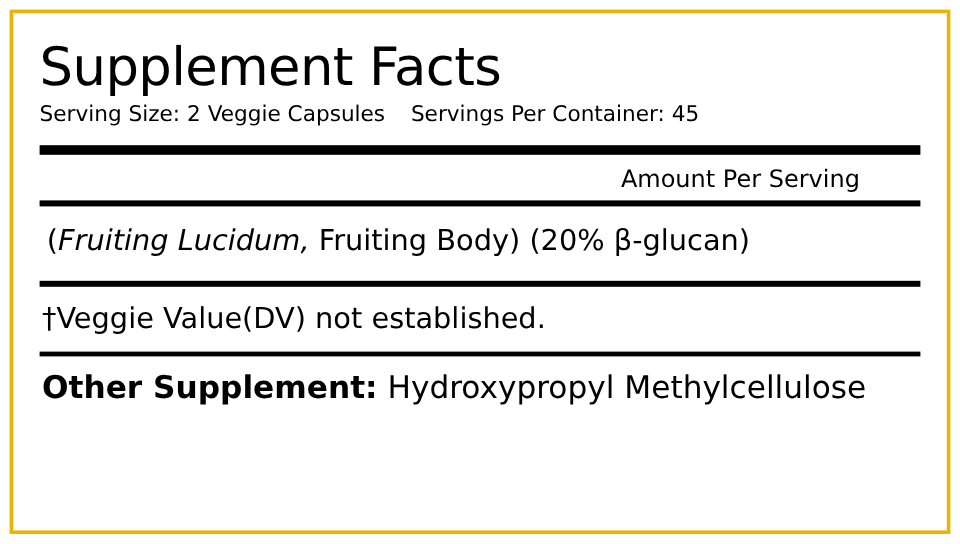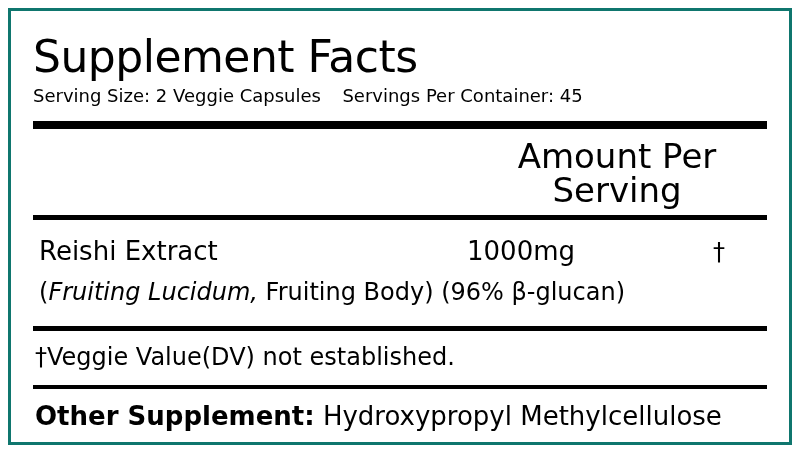--- a/index.html
+++ b/index.html
@@ -15,21 +15,21 @@
     overflow: hidden;
   }
 
   #panel {
     position: absolute;
     left: 8px;
     top: 8px;
     width: 784px;
     height: 437px;
     box-sizing: border-box;
-    border: 3px solid #0f766e;
+    border: 3px solid #eab308;
     background: #ffffff;
     padding-left: 48px;
   }
 
   .inner {
     position: absolute;
     left: 0;
     top: 0;
     right: 0;
     bottom: 0;
@@ -67,21 +67,21 @@
     margin-top: 8px;
   }
   .rule-thin {
     height: 4px;
     background: #000000;
   }
 
   #header-row {
     display: flex;
     align-items: center;
-    font-size: 34px;
+    font-size: 20px;
     line-height: 1;
     margin-top: 10px;
     margin-bottom: 8px;
   }
   #header-row .spacer { flex: 1 1 auto; }
   #header-amount {
     width: 300px;
     text-align: center;
     flex: 0 0 auto;
   }
@@ -168,28 +168,23 @@
 
     <div class="rule-thick"></div>
 
     <div id="header-row">
       <span class="spacer"></span>
       <span id="header-amount">Amount Per Serving</span>
     </div>
 
     <div class="rule-medium" style="margin-top:0"></div>
 
-    <div id="ingredient-row">
-      <span id="ing-name">Reishi Extract</span>
-      <span id="ing-amount">1000mg</span>
-      <span id="ing-dv">†</span>
-    </div>
 
     <div id="ingredient-sub">
-      <span>(</span><span class="latin">Fruiting Lucidum,</span><span> Fruiting Body) (96% β-glucan)</span>
+      <span>(</span><span class="latin">Fruiting Lucidum,</span><span> Fruiting Body) (20% β-glucan)</span>
     </div>
 
     <div class="rule-medium" id="rule-after-ing"></div>
 
     <div id="dv-note">†Veggie Value(DV) not established.</div>
 
     <div class="rule-thin" id="rule-before-other"></div>
 
     <div id="other-row">
       <span id="other-label">Other Supplement:</span>

